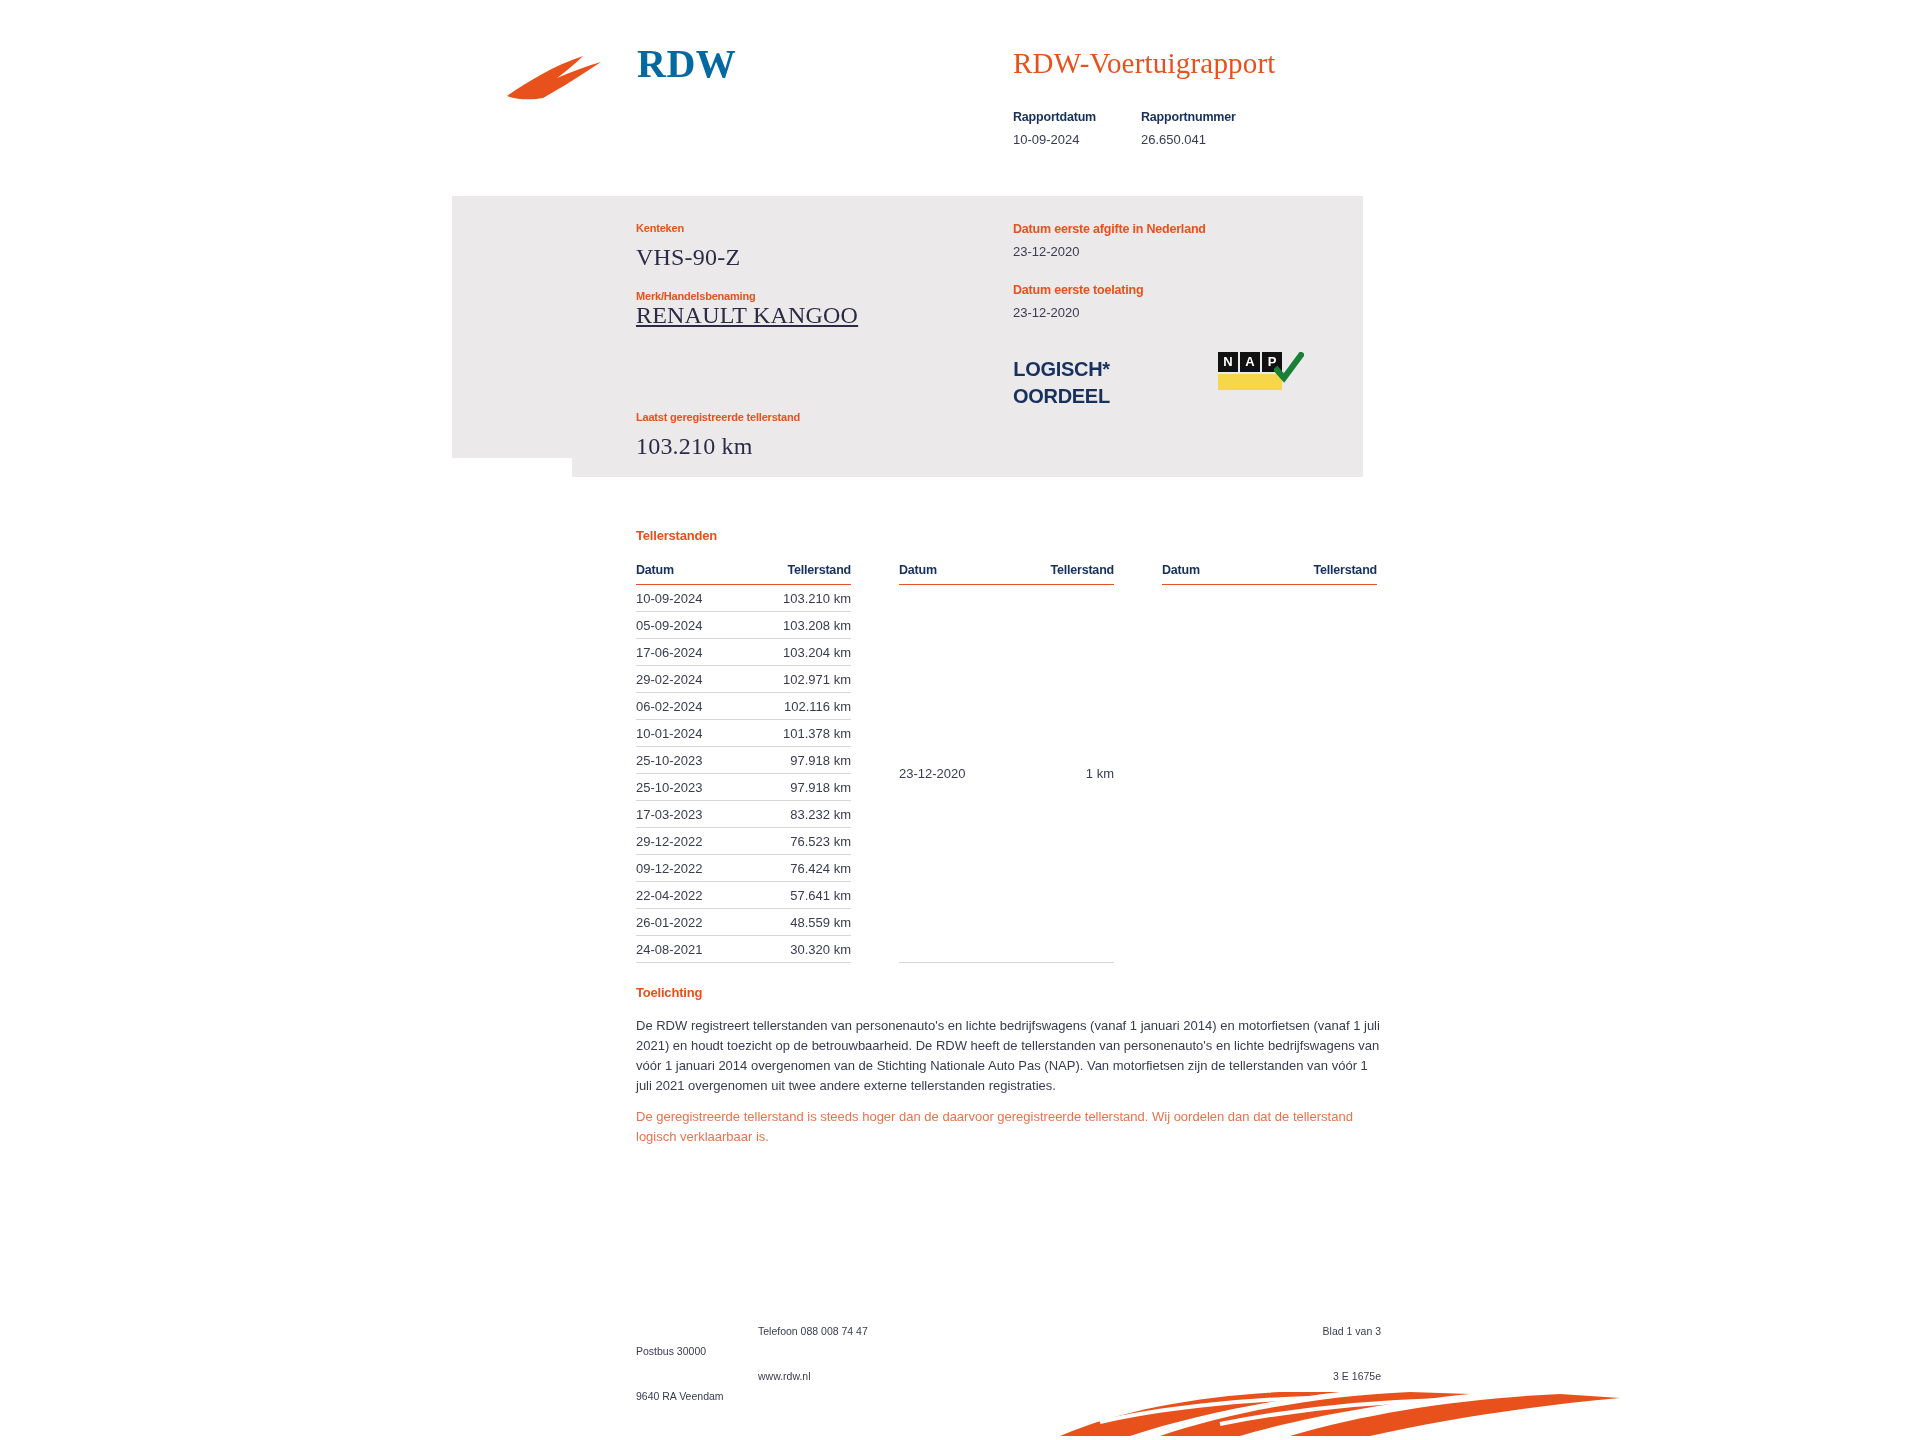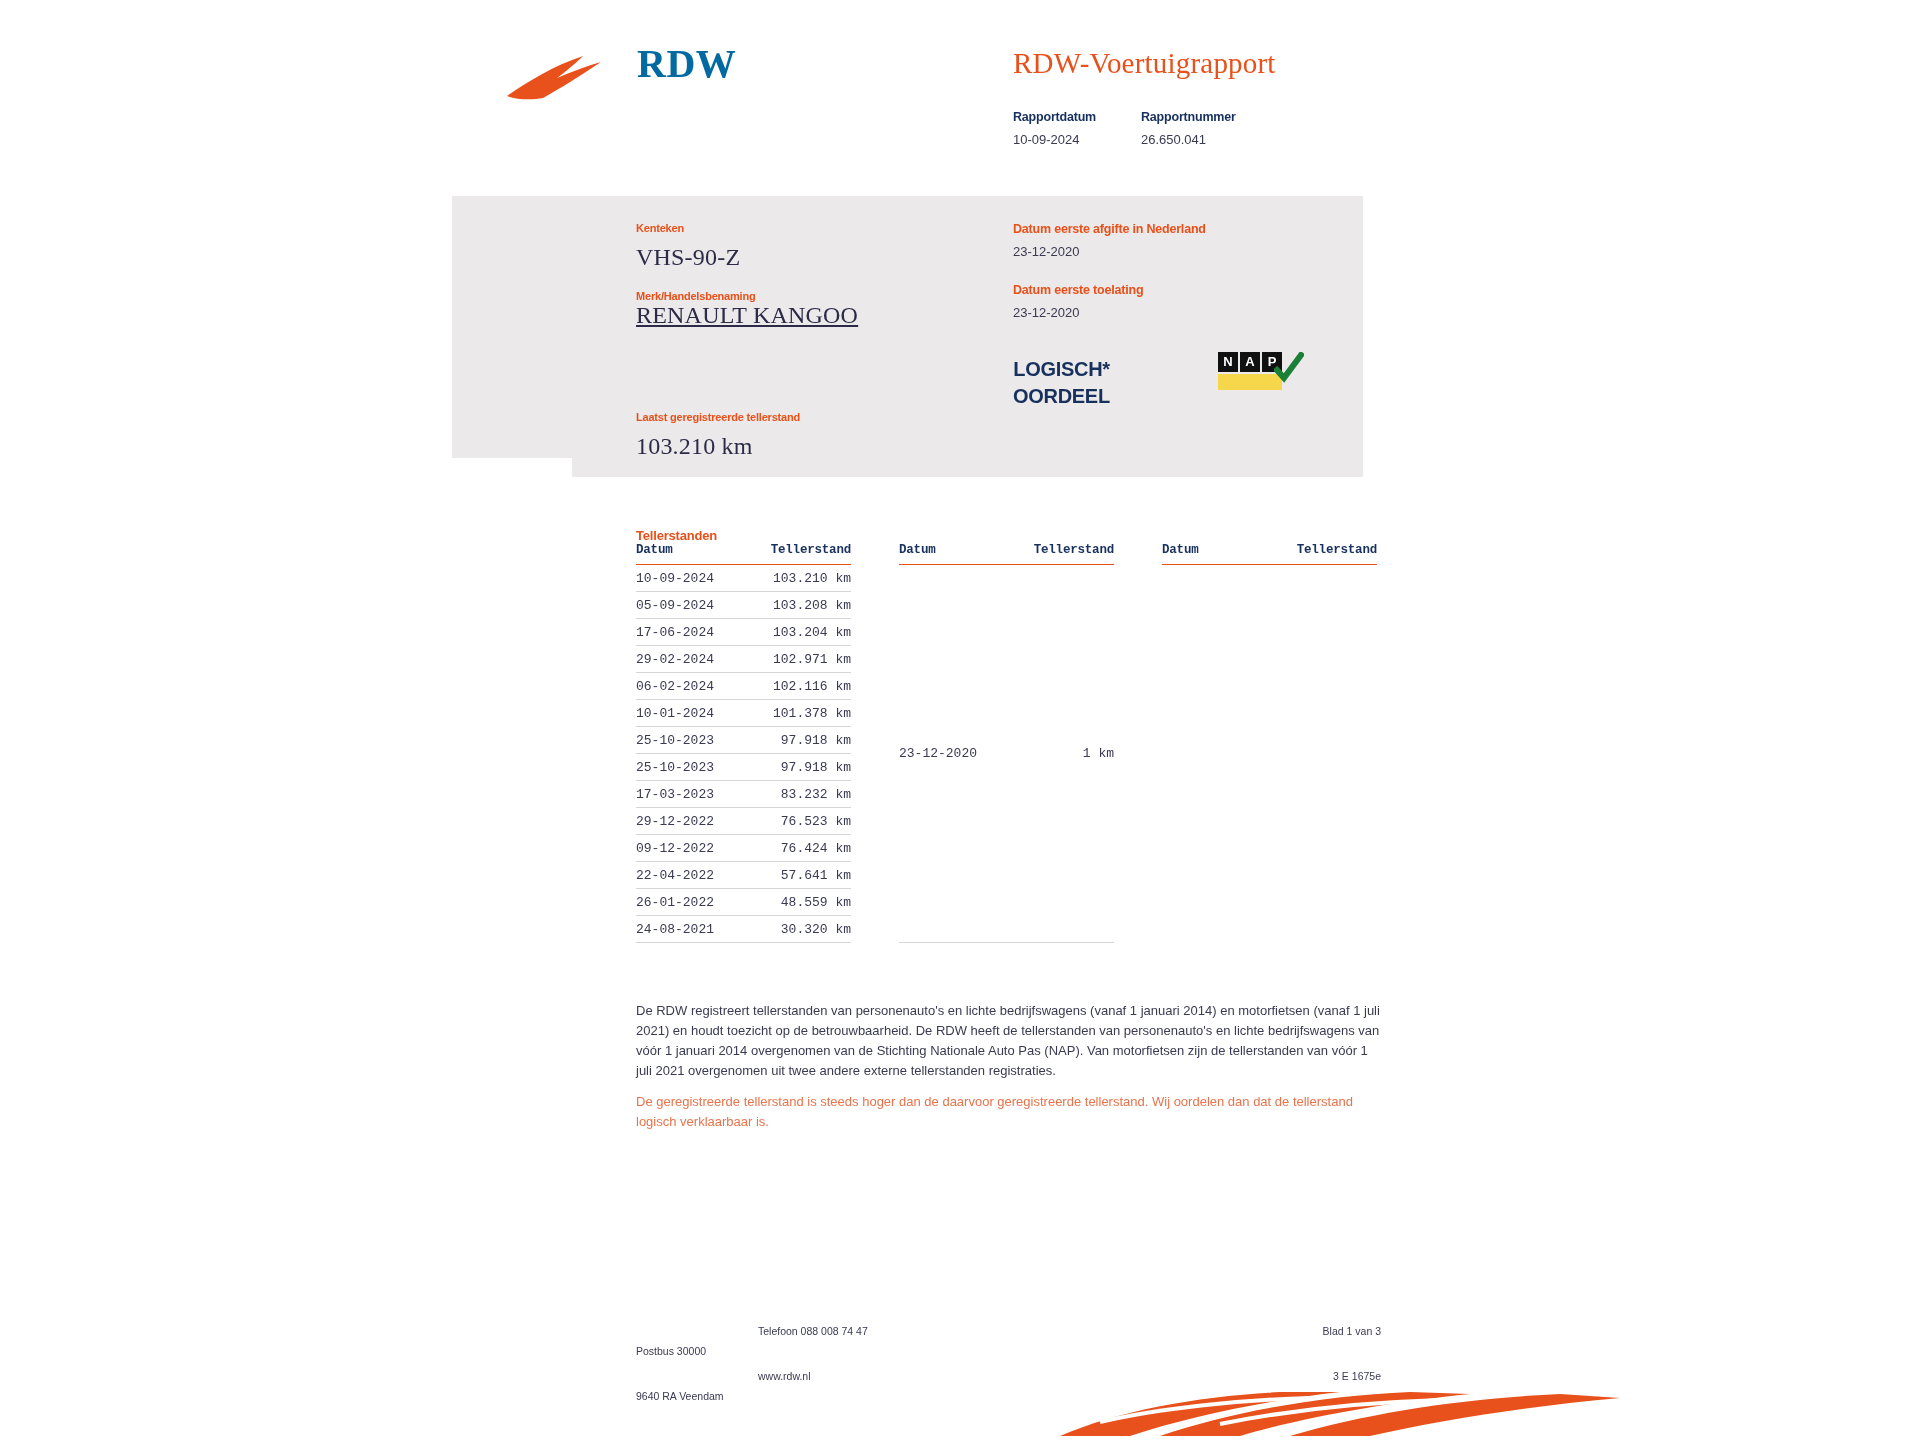--- a/index.html
+++ b/index.html
@@ -144,21 +144,21 @@
 
   
   .section-title {
     font-size: 13px;
     font-weight: bold;
     color: #e8511b;
     letter-spacing: -0.2px;
   }
   .tellerstanden { position: absolute; left: 636px; top: 528px; }
   .tbl { border-collapse: collapse; }
-  .tbl-wrap { display: flex; gap: 48px; margin-top: 0; font-family: Liberation Mono, monospace; }
+  .tbl-wrap { display: flex; gap: 48px; margin-top: 20px; }
   .tbl col.c-date { width: 120px; }
   .tbl col.c-val { width: 95px; }
   .tbl thead th {
     font-size: 12.5px;
     font-weight: bold;
     color: #17305e;
     text-align: left;
     padding: 0 0 7px 0;
     border-bottom: 1.5px solid #e8511b;
     letter-spacing: -0.2px;
@@ -391,20 +391,21 @@
             <th class="right">Tellerstand</th>
           </tr>
         </thead>
         <tbody></tbody>
       </table>
 
     </div>
   </div>
 
   <div class="toelichting">
+    <div class="section-title">Toelichting</div>
     <div class="body-text">De RDW registreert tellerstanden van personenauto's en lichte bedrijfswagens (vanaf 1 januari 2014) en motorfietsen (vanaf 1 juli 2021) en houdt toezicht op de betrouwbaarheid. De RDW heeft de tellerstanden van personenauto's en lichte bedrijfswagens van vóór 1 januari 2014 overgenomen van de Stichting Nationale Auto Pas (NAP). Van motorfietsen zijn de tellerstanden van vóór 1 juli 2021 overgenomen uit twee andere externe tellerstanden registraties.</div>
     <div class="logisch-text">De geregistreerde tellerstand is steeds hoger dan de daarvoor geregistreerde tellerstand. Wij oordelen dan dat de tellerstand logisch verklaarbaar is.</div>
   </div>
 
   <div class="footer">
     <div class="footer-row">
       <div class="f-col1">Postbus 30000</div>
       <div class="f-col2">Telefoon 088 008 74 47</div>
       <div class="f-col3">Blad 1 van 3</div>
     </div>

